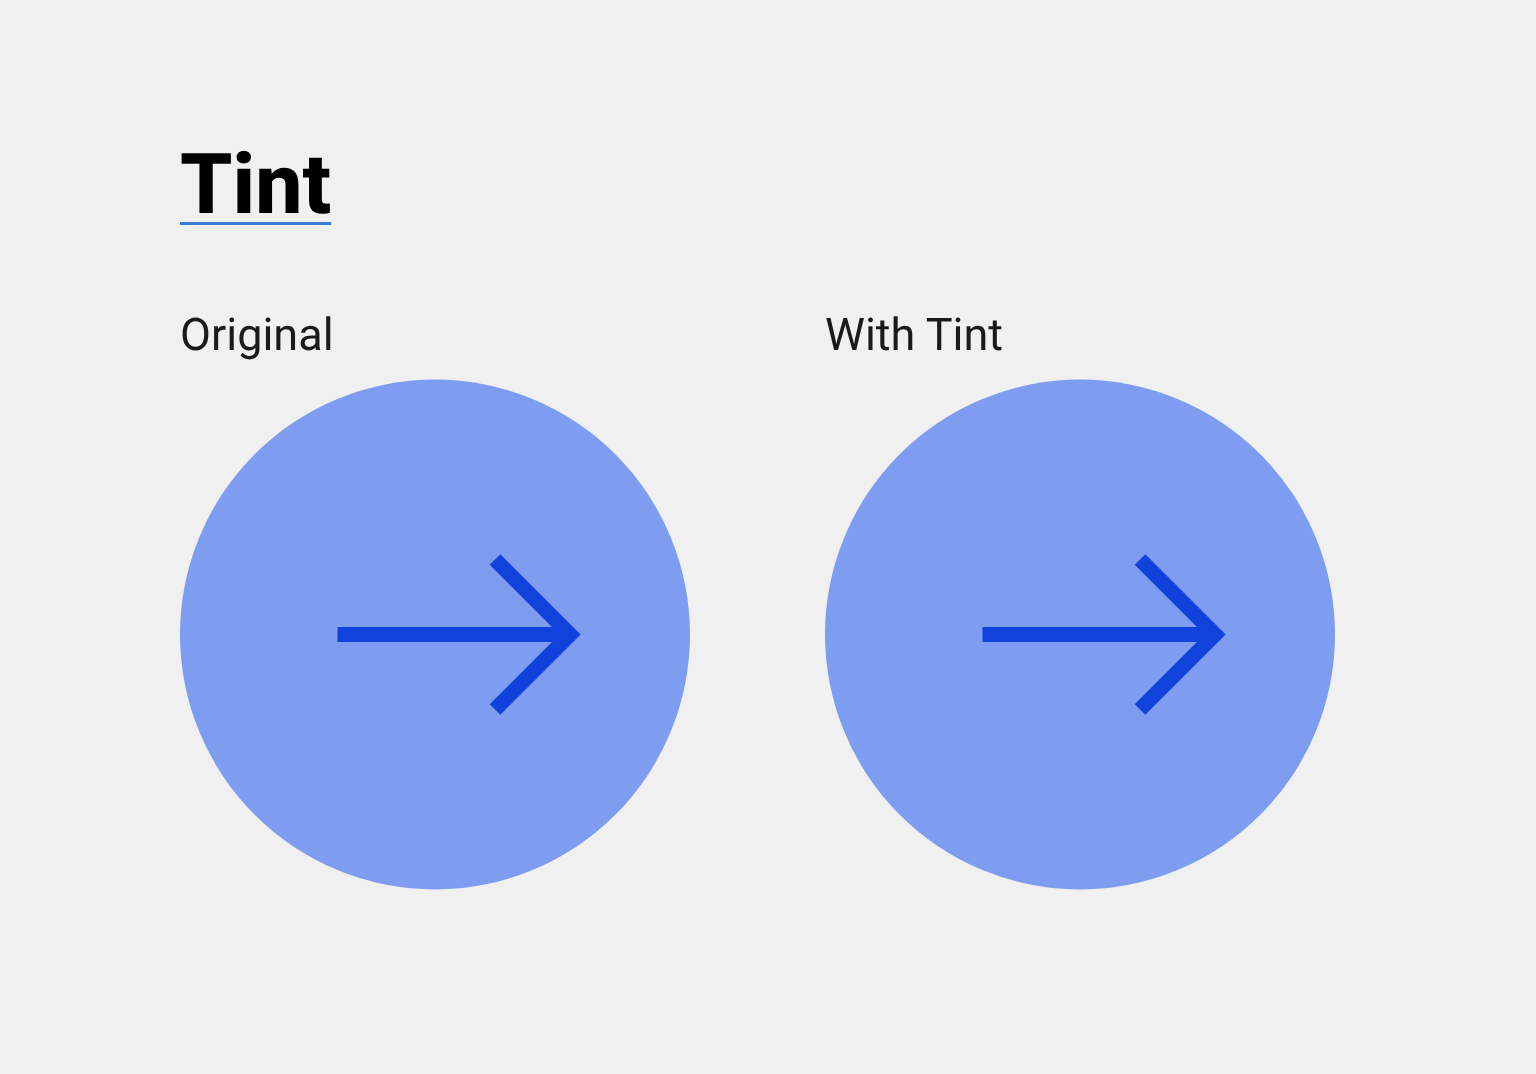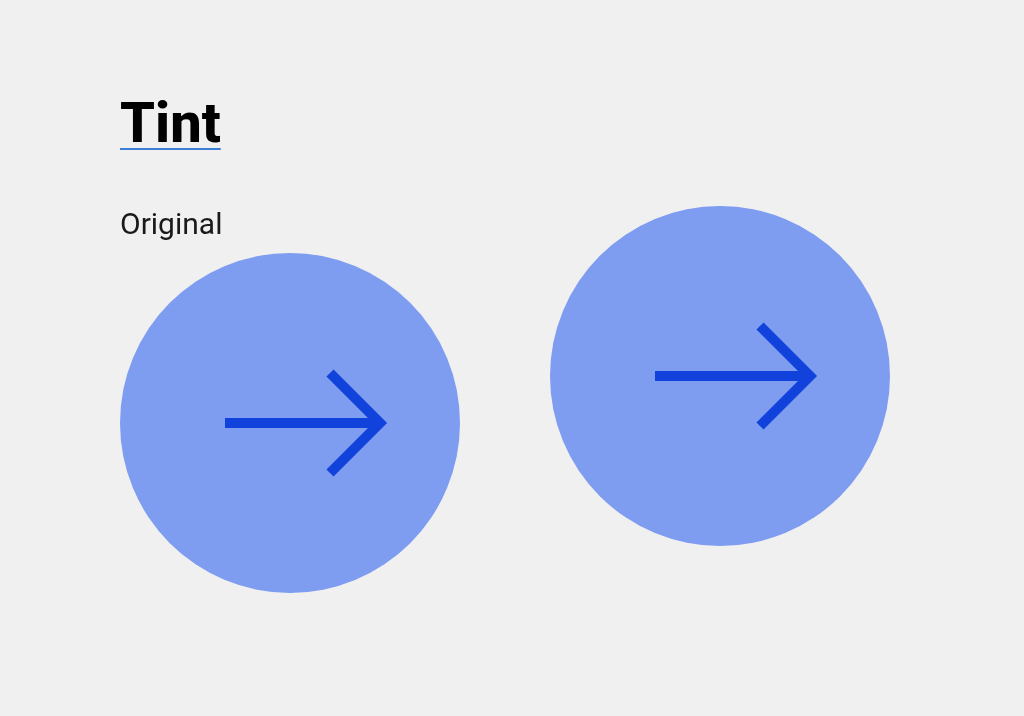--- a/index.html
+++ b/index.html
@@ -70,20 +70,21 @@
   <div class="example">
     <div class="example-label">Original</div>
     <div class="circle">
       <svg class="arrow-svg" viewBox="0 0 180 120">
         <line x1="10" y1="60" x2="160" y2="60"></line>
         <polyline points="115,10 165,60 115,110"></polyline>
       </svg>
     </div>
   </div>
   <div class="example">
+    <div class="example-label">With Tint</div>
     <div class="circle">
       <svg class="arrow-svg" viewBox="0 0 180 120">
         <line x1="10" y1="60" x2="160" y2="60"></line>
         <polyline points="115,10 165,60 115,110"></polyline>
       </svg>
     </div>
   </div>
 </div>
 
 </body></html>

